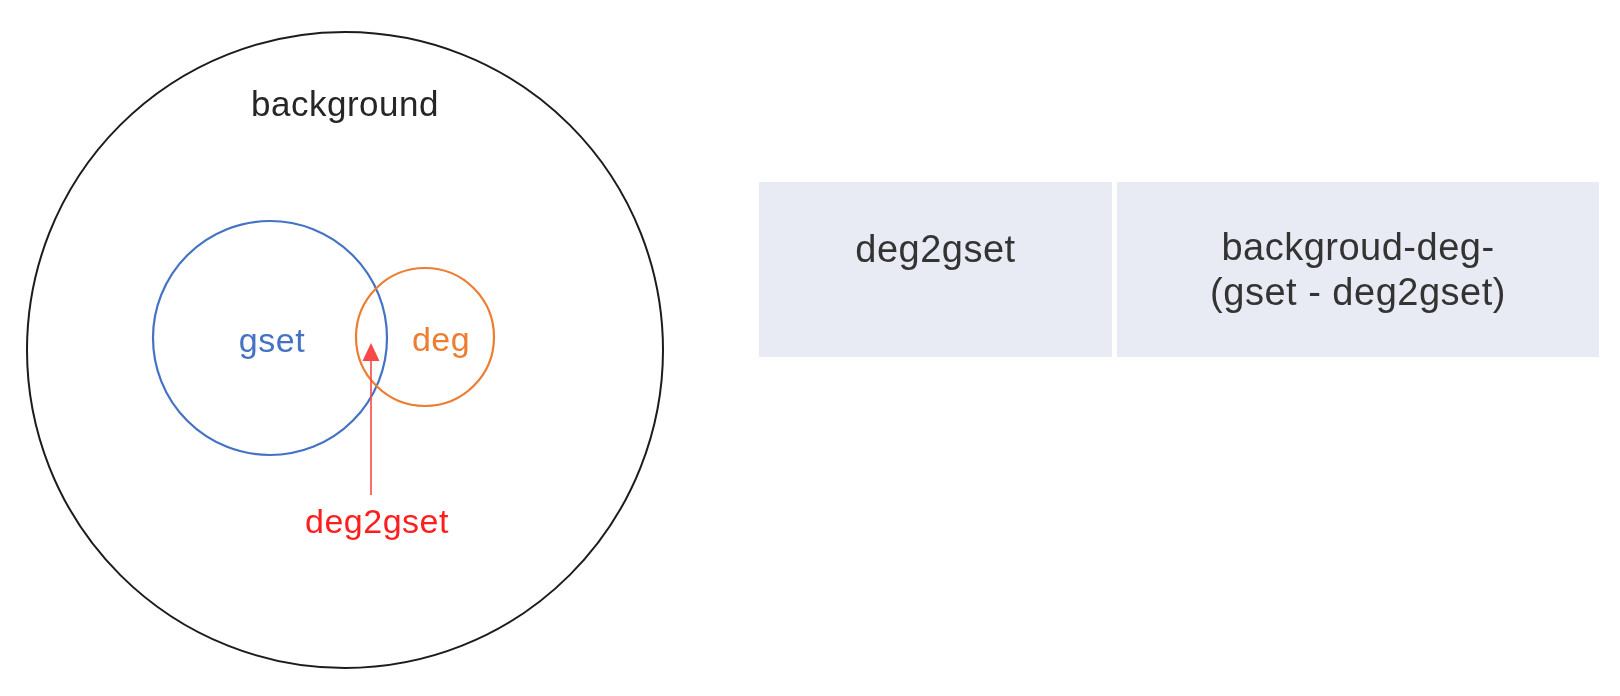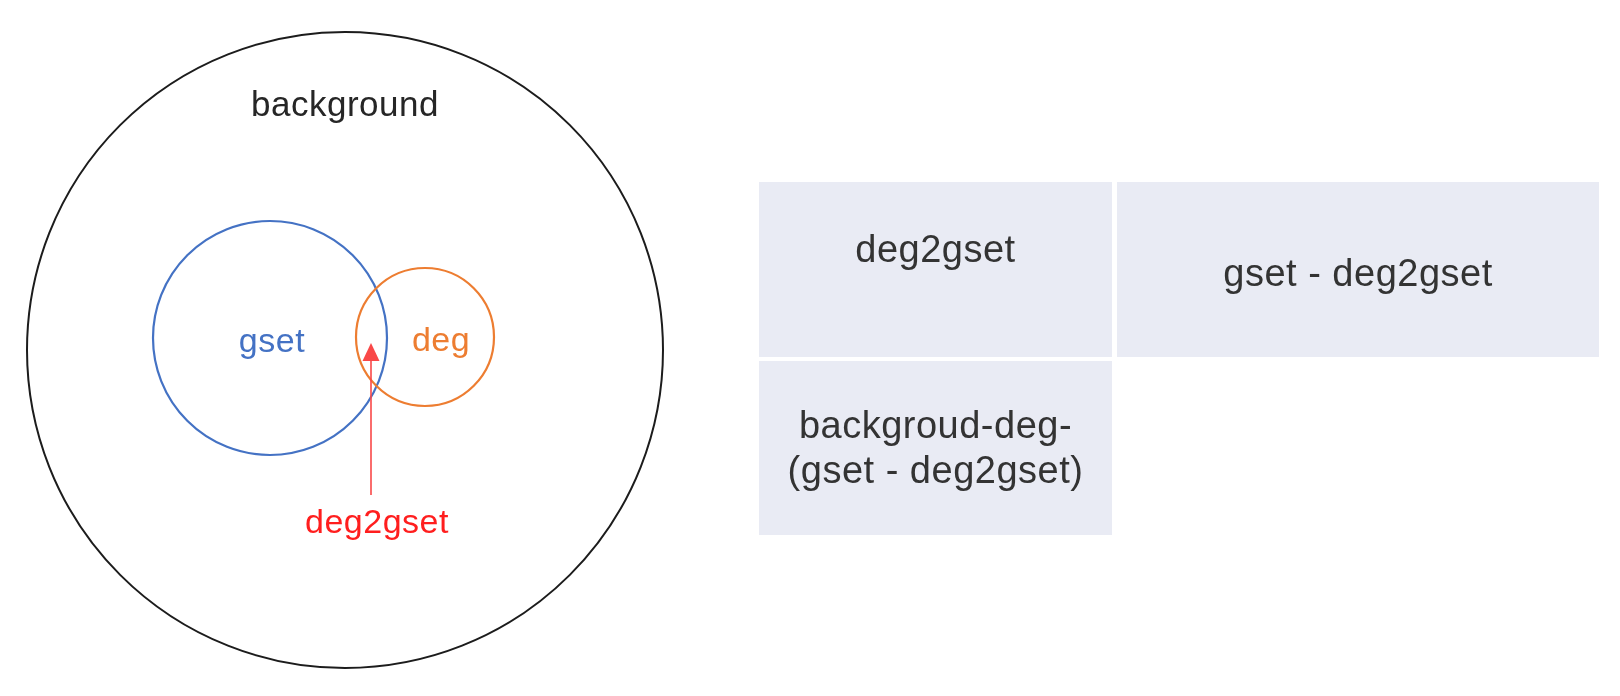--- a/index.html
+++ b/index.html
@@ -78,18 +78,17 @@
 
       <text class="venn-label" x="345" y="108" text-anchor="middle" font-size="35" fill="#262626">background</text>
       <text class="venn-label" x="272" y="344" text-anchor="middle" font-size="34" fill="#4472c4">gset</text>
       <text class="venn-label" x="441" y="343" text-anchor="middle" font-size="34" fill="#ed7d31">deg</text>
       <text class="venn-label" x="377" y="525" text-anchor="middle" font-size="34" fill="#ff1e1e">deg2gset</text>
     </svg>
   </div>
 
   <div id="mapping-table">
     <div class="cell r1c1">deg2gset</div>
-    <div class="cell r1c2">gset - deg2gset</div>
     <div class="cell r2c2">backgroud-deg-
 (gset - deg2gset)</div>
   </div>
 
 </div>
 
 </body></html>

